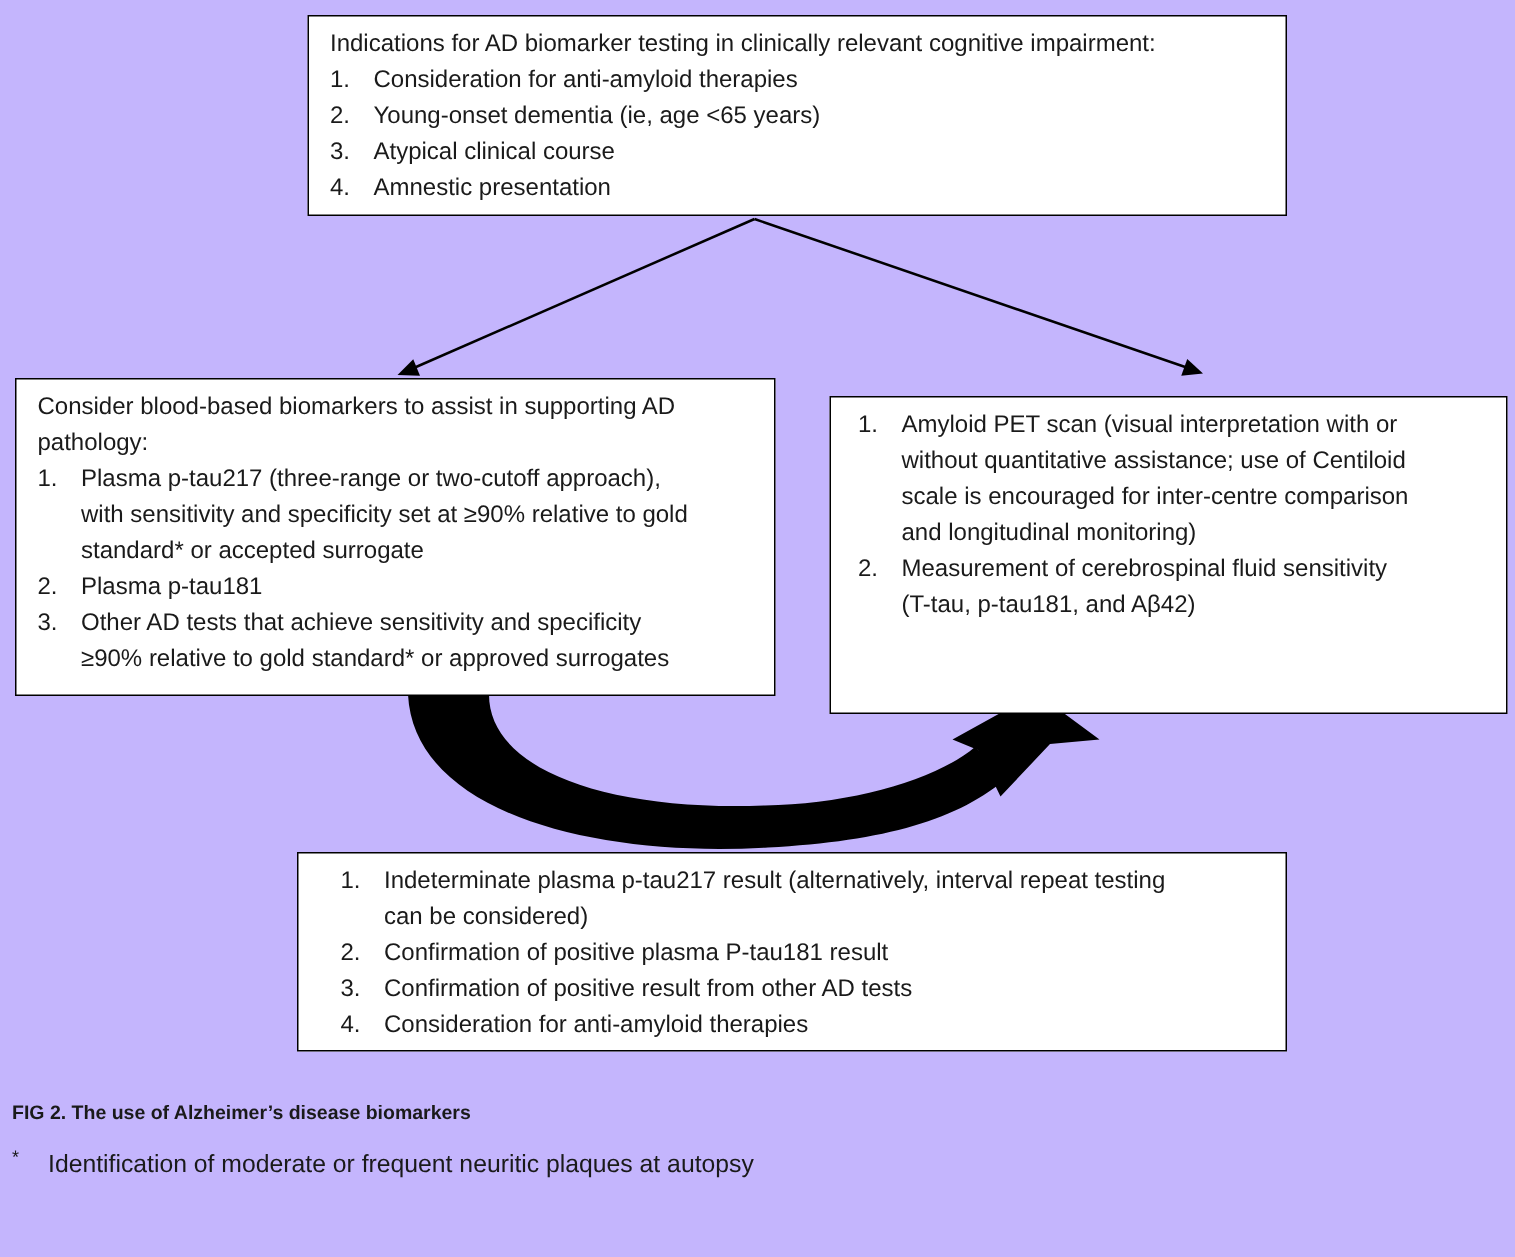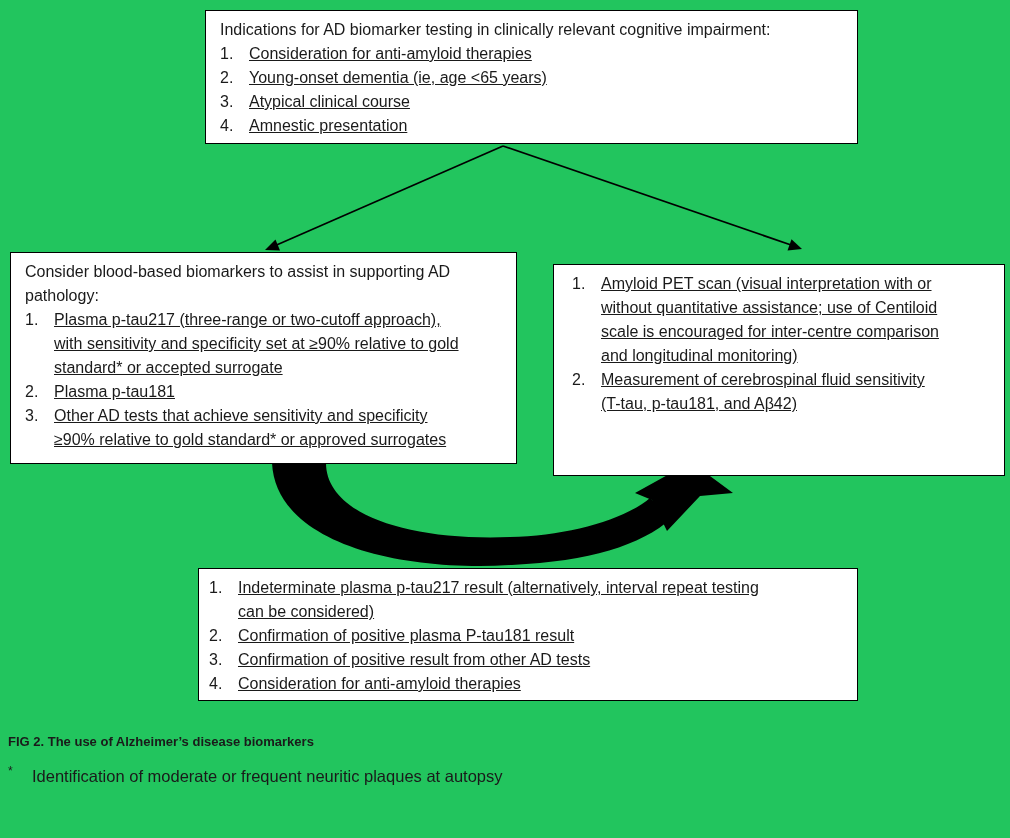--- a/index.html
+++ b/index.html
@@ -4,21 +4,21 @@
 <style>
   html, body {
     margin: 0;
     padding: 0;
     background: #ffffff;
   }
   #canvas {
     position: relative;
     width: 1010px;
     height: 838px;
-    background: #22c55e;
+    background: #c4b5fd;
     font-family: "Liberation Sans", "DejaVu Sans", sans-serif;
     color: #1a1a1a;
     overflow: hidden;
   }
   .box {
     position: absolute;
     border: 1.6px solid #000000;
     background: #ffffff;
     box-sizing: border-box;
     font-size: 16px;
@@ -44,21 +44,20 @@
   ol.num-list .num {
     flex: 0 0 29px;
     width: 29px;
   }
   ol.num-list .num::before {
     content: counter(n) ".";
   }
   ol.num-list .txt {
     flex: 1 1 auto;
     white-space: pre-line;
-    text-decoration: underline;
   }
   #arrow-layer {
     position: absolute;
     left: 0;
     top: 0;
     z-index: 1;
     pointer-events: none;
   }
   .caption-block {
     position: absolute;
@@ -149,21 +148,21 @@
 and longitudinal monitoring)</span>
       </li>
       <li>
         <span class="num"></span>
         <span class="txt">Measurement of cerebrospinal fluid sensitivity
 (T-tau, p-tau181, and Aβ42)</span>
       </li>
     </ol>
   </div>
 
-  <div class="box" style="left:198px; top:568px; width:660px; height:133px; padding-left:10px;">
+  <div class="box" style="left:198px; top:568px; width:660px; height:133px; padding-left:28px;">
     <ol class="num-list">
       <li>
         <span class="num"></span>
         <span class="txt">Indeterminate plasma p-tau217 result (alternatively, interval repeat testing
 can be considered)</span>
       </li>
       <li>
         <span class="num"></span>
         <span class="txt">Confirmation of positive plasma P-tau181 result</span>
       </li>

